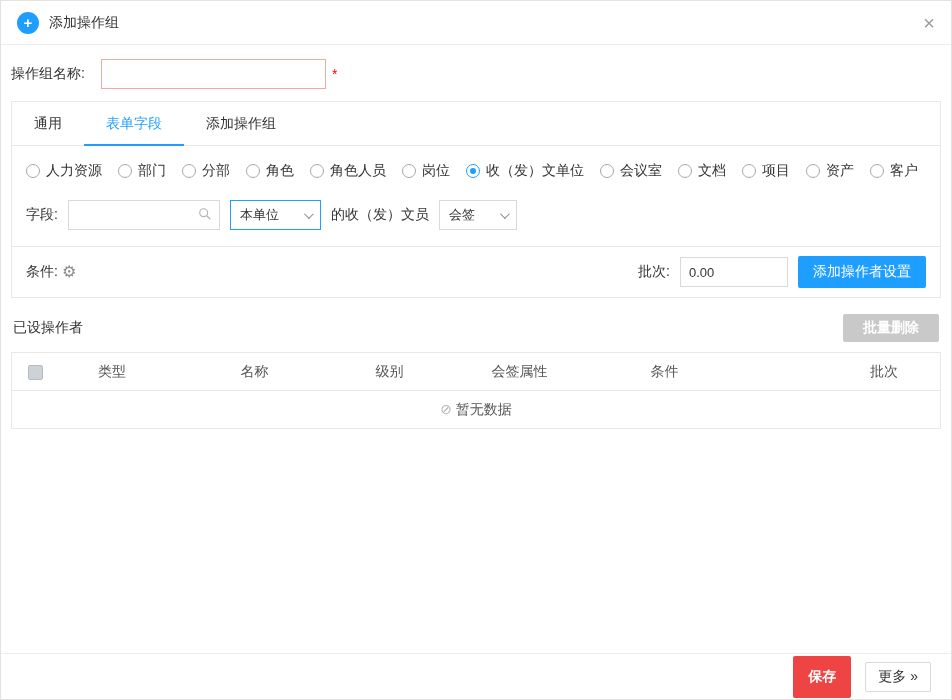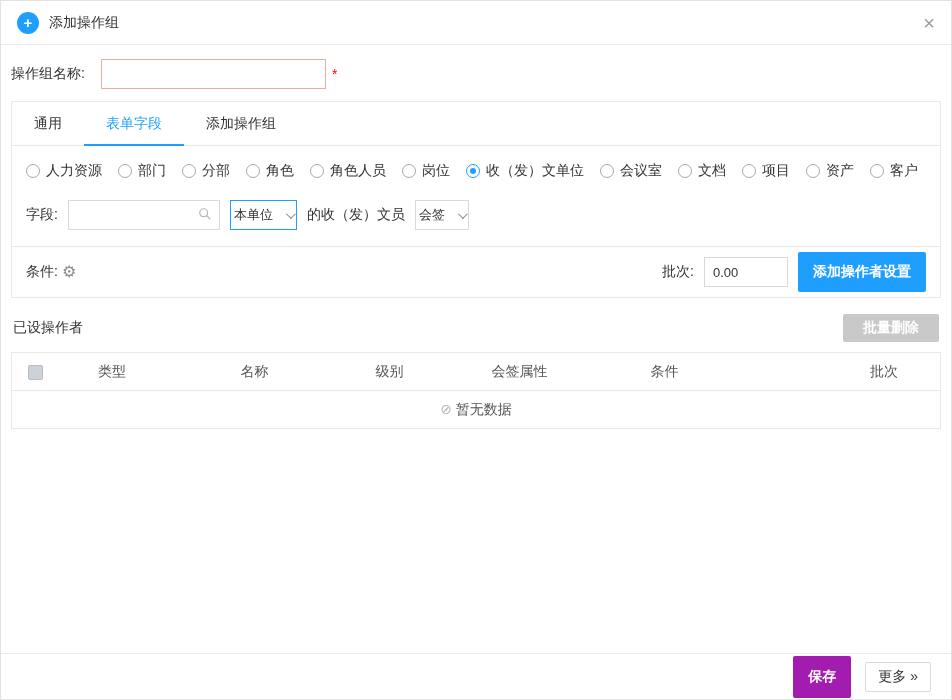--- a/index.html
+++ b/index.html
@@ -42,51 +42,51 @@
           display: inline-block; position: relative; background: #fff; flex: 0 0 auto; }
   .rdot.checked { border-color: #1E9FFF; }
   .rdot.checked::after { content: ""; position: absolute; left: 3px; top: 3px;
                          width: 6px; height: 6px; border-radius: 50%; background: #1E9FFF; }
   .field-row { display: flex; align-items: center; padding: 14px 14px 16px; gap: 10px;
                font-size: 14px; color: #333; }
   .search-wrap { position: relative; display: inline-block; }
   .search-inp { width: 152px; padding-right: 26px; }
   .search-icon { position: absolute; right: 8px; top: 7px; width: 14px; height: 14px; }
   .select { height: 30px; border: 1px solid #d9d9d9; display: inline-flex; align-items: center;
-            padding: 0 3px; gap: 13px; font-size: 13px; color: #333; background: #fff; cursor: pointer; }
+            padding: 0 9px; gap: 25px; font-size: 13px; color: #333; background: #fff; cursor: pointer; }
   .select.focused { border-color: #1E9FFF; }
   .chev { width: 7px; height: 7px; border-right: 1px solid #888; border-bottom: 1px solid #888;
           transform: rotate(45deg) translateY(-2px); display: inline-block; }
   .divider { border-top: 1px solid #e8e8e8; }
   .cond-row { display: flex; align-items: center; padding: 0 14px; height: 50px; }
   .cond-label { font-size: 14px; color: #333; }
   .gear { color: #8c8c8c; font-size: 16px; margin-left: 4px; cursor: pointer; line-height: 1; }
   .cond-right { margin-left: auto; display: flex; align-items: center; gap: 10px; }
-  .batch-inp { width: 84px; }
+  .batch-inp { width: 108px; }
   .btn { cursor: pointer; font-size: 14px; border: none; border-radius: 2px;
          font-family: inherit; }
-  .btn-add { background: #1E9FFF; color: #fff; height: 40px; padding: 0 15px; font-weight: bold; }
+  .btn-add { background: #1E9FFF; color: #fff; height: 32px; padding: 0 15px; font-weight: normal; }
   
   .ops-row { display: flex; align-items: center; justify-content: space-between;
              margin: 16px 2px 10px; flex: 0 0 auto; }
   .ops-title { font-size: 14px; color: #333; }
   .btn-disabled { background: #c9c9c9; color: #fff; height: 28px; padding: 0 20px;
                   cursor: not-allowed; font-weight: bold; margin-left: 40px; }
   .tbl { width: 100%; border: 1px solid #e8e8e8; border-collapse: collapse; flex: 0 0 auto; }
   .tbl th, .tbl td { border-bottom: 1px solid #e8e8e8; font-weight: normal;
                      font-size: 14px; color: #555; height: 38px; text-align: center; }
   .tbl th.col-batch { text-align: right; padding-right: 42px; }
   .cb { width: 15px; height: 15px; background: #cdd1d8; border: 1px solid #b8bcc3;
         display: inline-block; border-radius: 2px; vertical-align: middle; cursor: pointer; }
   .empty-cell { text-align: center; color: #a6a6a6; font-size: 13px; height: 40px; }
   .empty-icon { margin-right: 4px; color: #b5b5b5; }
   
   .ftr { border-top: 1px solid #ececec; height: 46px; flex: 0 0 auto; display: flex;
          align-items: center; justify-content: flex-end; gap: 14px; padding: 0 20px; }
-  .btn-save { background: #a21caf; color: #fff; width: 58px; height: 42px; font-weight: bold; }
+  .btn-save { background: #ef4444; color: #fff; width: 58px; height: 42px; font-weight: bold; }
   .btn-more { background: #fff; border: 1px solid #d9d9d9; color: #333; height: 30px;
               padding: 0 12px; }
 </style>
 </head>
 <body>
 
 <div class="dialog">
 
   <div class="hdr">
     <span class="logo">+</span>

